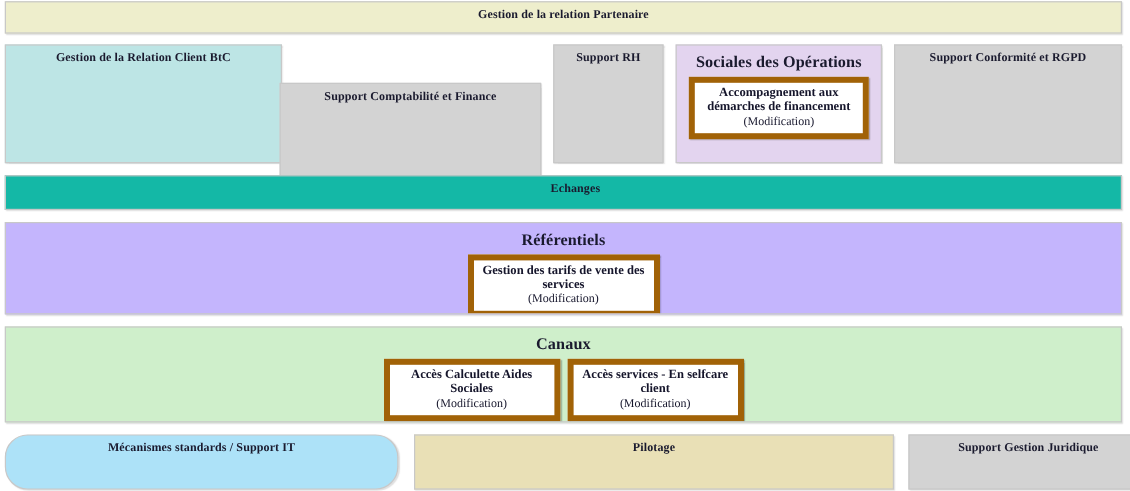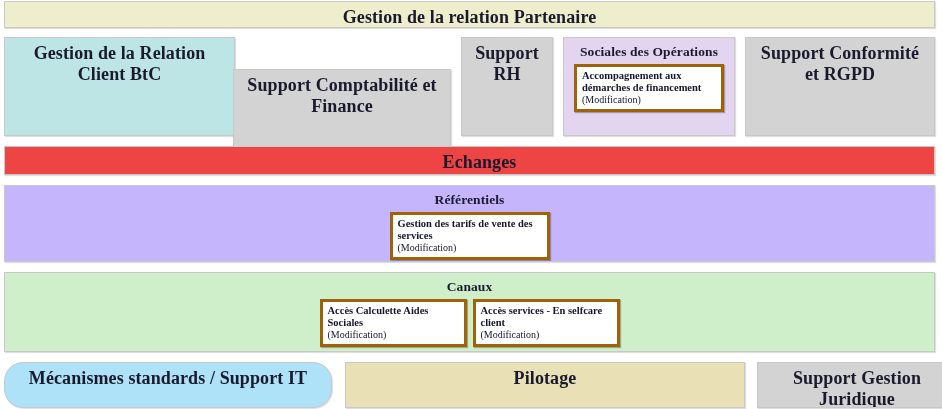--- a/index.html
+++ b/index.html
@@ -33,38 +33,38 @@
     text-align: center;
     font-weight: bold;
     color: #1a1a2e;
     font-size: 13.5px;
     line-height: 1.18;
     padding: 6px 8px 0 8px;
     letter-spacing: 0.1px;
   }
   .block.banner .block-title {
     padding-top: 5px;
-    font-size: 18px;
+    font-size: 10px;
   }
 
   
   .cards {
     display: flex;
     justify-content: center;
     align-items: flex-start;
     gap: 6px;
     margin-top: 4px;
     padding: 0 4px;
   }
   .card {
     box-sizing: border-box;
     background: #ffffff;
-    border: 3px solid #a16207;
+    border: 5px solid #a16207;
     box-shadow: 1px 1px 1px rgba(0,0,0,0.28);
-    text-align: left;
+    text-align: center;
     padding: 3px 5px 3px 5px;
   }
   .card-name {
     display: block;
     font-weight: bold;
     font-size: 10.5px;
     line-height: 1.14;
     color: #15152b;
   }
   .card-state {
@@ -96,21 +96,21 @@
       <div class="cards">
         <div class="card" style="width: 150px;">
           <span class="card-name">Accompagnement aux démarches de financement</span>
           <span class="card-state">(Modification)</span>
         </div>
       </div>
     </div>
     <div class="block banner" style="left: 745px; top: 37px; width: 190px; height: 99px; background: rgb(211, 211, 211);">
       <span class="block-title">Support Conformité et RGPD</span>
     </div>
-    <div class="block banner" style="left: 4px; top: 146px; width: 931px; height: 29px; background: #ef4444; padding-left: 20px;">
+    <div class="block banner" style="left: 4px; top: 146px; width: 931px; height: 29px; background: #14b8a6; padding-left: 20px;">
       <span class="block-title">Echanges</span>
     </div>
     <div class="block" style="left: 4px; top: 185px; width: 931px; height: 77px; background: #c4b5fd;">
       <span class="block-title">Référentiels</span>
       <div class="cards">
         <div class="card" style="width: 160px;">
           <span class="card-name">Gestion des tarifs de vente des services</span>
           <span class="card-state">(Modification)</span>
         </div>
       </div>

